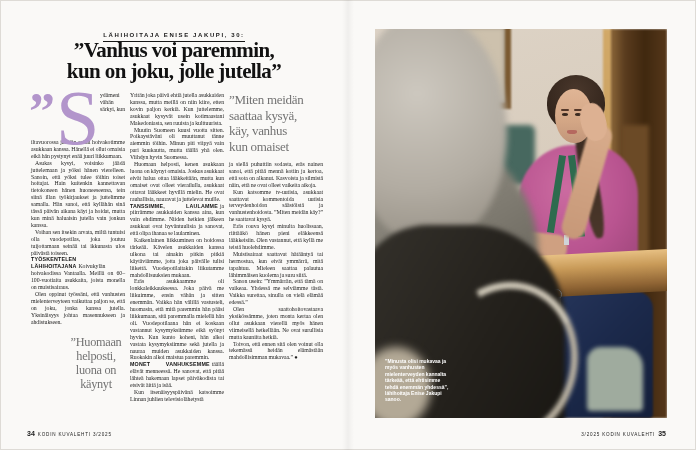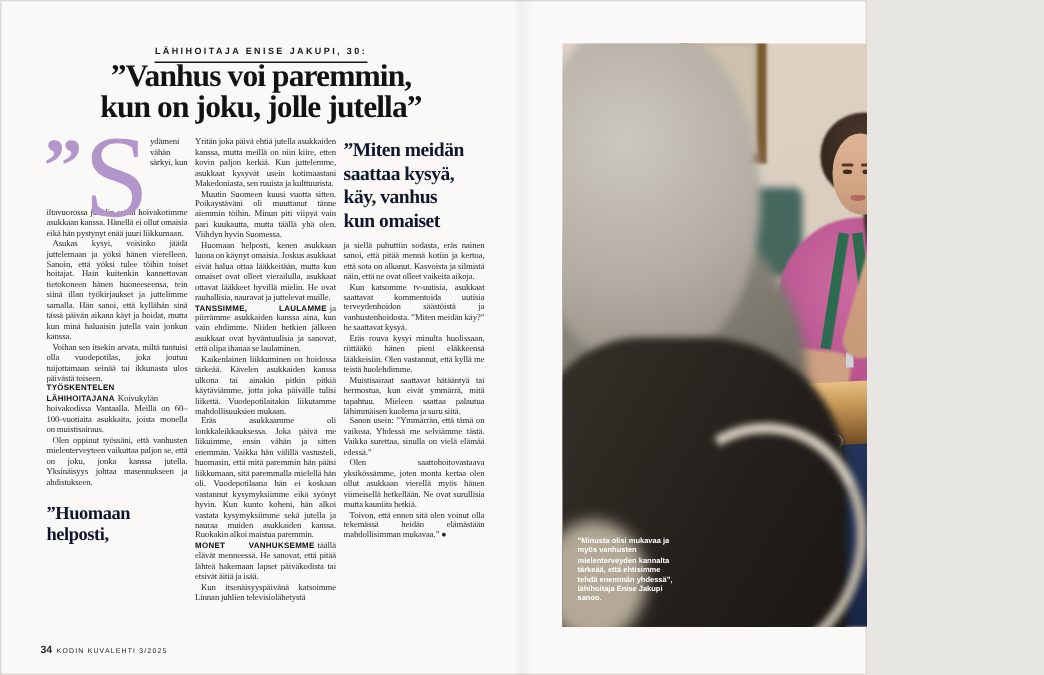--- a/index.html
+++ b/index.html
@@ -1,17 +1,17 @@
 <!DOCTYPE html>
 <html lang="fi"><head>
 <meta charset="utf-8">
 <style>
   html,body{margin:0;padding:0;}
   body{width:696px;height:450px;background:#e8e6e2;font-family:"Liberation Serif",serif;}
-  .spread{position:relative;width:578px;height:450px;background:#faf9f7;overflow:hidden;
+  .spread{position:relative;width:696px;height:450px;background:#faf9f7;overflow:hidden;
           box-shadow:inset 0 0 0 1px #dedbd6;}
   .fold{position:absolute;left:342px;top:0;width:12px;height:450px;
         background:linear-gradient(90deg,rgba(0,0,0,0),rgba(0,0,0,0.045) 50%,rgba(0,0,0,0));}
 
   
   .kicker-row{position:absolute;top:23px;left:0;width:348px;text-align:center;}
   .kicker{display:inline-block;font-family:"Liberation Sans",sans-serif;font-size:6px;
           font-weight:bold;letter-spacing:1.6px;color:#171717;border-bottom:1.5px solid #171717;
           padding-bottom:2.5px;}
   .headline{position:absolute;top:40px;left:8px;width:332px;margin:0;text-align:center;
@@ -22,22 +22,22 @@
         letter-spacing:-0.05px;word-spacing:-0.2px;}
   .indent{text-indent:4px;}
   .ph{font-family:"Liberation Sans",sans-serif;font-weight:bold;font-size:5.3px;
       letter-spacing:0.2px;margin-right:2px;color:#111;}
   .ph:empty{margin-right:0;}
   .dc-float{float:left;width:66px;height:47px;position:relative;margin-right:3px;}
   .dc-quote{position:absolute;top:-6px;left:-2px;font-size:52px;line-height:1;
             color:#b295cb;font-weight:bold;}
   .dc-s{position:absolute;top:-13px;left:25px;font-size:78px;line-height:1;
         color:#b295cb;font-weight:normal;}
-  .pq{font-weight:bold;color:#0f172a;}
-  .pq-right{margin-top:10px;text-align:left;font-size:12.3px;line-height:14px;letter-spacing:-0.3px;}
+  .pq{font-weight:normal;color:#737373;}
+  .pq-right{margin-top:10px;text-align:center;font-size:12.3px;line-height:14px;letter-spacing:-0.3px;margin-left:36px;}
   .pq-left{margin-bottom:7px;text-align:left;font-size:13px;line-height:15.5px;letter-spacing:-0.3px;}
 
   
   .footer{position:absolute;bottom:10px;font-family:"Liberation Sans",sans-serif;color:#222;}
   .fl{left:27px;}
   .fr{left:566px;width:100px;text-align:right;}
   .pn{font-weight:bold;font-size:7px;letter-spacing:0;}
   .ft{font-size:4.6px;letter-spacing:0.8px;margin:0 3px;}
 
   
@@ -140,20 +140,21 @@
           <span class="dc-quote">”</span>
           <span class="dc-s">S</span>
         </div>
         <p class="body">ydämeni vähän särkyi, kun iltavuorossa juttelin erään hoivakotimme asukkaan kanssa. Hänellä ei ollut omaisia eikä hän pystynyt enää juuri liikkumaan.</p>
         <p class="body indent"><span class="ph"></span><span>Asukas kysyi, voisinko jäädä juttelemaan ja yöksi hänen vierelleen. Sanoin, että yöksi tulee töihin toiset hoitajat. Hain kuitenkin kannettavan tietokoneen hänen huoneeseensa, tein siinä illan työkirjaukset ja juttelimme samalla. Hän sanoi, että kyllähän sinä tässä päivän aikana käyt ja hoidat, mutta kun minä haluaisin jutella vain jonkun kanssa.</span></p>
         <p class="body indent"><span class="ph"></span><span>Voihan sen itsekin arvata, miltä tuntuisi olla vuodepotilas, joka joutuu tuijottamaan seinää tai ikkunasta ulos päivästä toiseen.</span></p>
         <p class="body"><span class="ph">TYÖSKENTELEN LÄHIHOITAJANA</span><span>Koivukylän hoivakodissa Vantaalla. Meillä on 60–100-vuotiaita asukkaita, joista monella on muistisairaus.</span></p>
         <p class="body indent"><span class="ph"></span><span>Olen oppinut työssäni, että vanhusten mielenterveyteen vaikuttaa paljon se, että on joku, jonka kanssa jutella. Yksinäisyys johtaa masennukseen ja ahdistukseen.</span></p>
         <div class="pq pq-right">
           <div>”Huomaan helposti,</div>
+          <div>luona on käynyt</div>
         </div>
       </div>
 
       <div class="col">
         <p class="body"><span class="ph"></span><span>Yritän joka päivä ehtiä jutella asukkaiden kanssa, mutta meillä on niin kiire, etten kovin paljon kerkiä. Kun juttelemme, asukkaat kysyvät usein kotimaastani Makedoniasta, sen ruuista ja kulttuurista.</span></p>
         <p class="body indent"><span class="ph"></span><span>Muutin Suomeen kuusi vuotta sitten. Poikaystäväni oli muuttanut tänne aiemmin töihin. Minun piti viipyä vain pari kuukautta, mutta täällä yhä olen. Viihdyn hyvin Suomessa.</span></p>
         <p class="body indent"><span class="ph"></span><span>Huomaan helposti, kenen asukkaan luona on käynyt omaisia. Joskus asukkaat eivät halua ottaa lääkkeitään, mutta kun omaiset ovat olleet vierailulla, asukkaat ottavat lääkkeet hyvillä mielin. He ovat rauhallisia, nauravat ja juttelevat muille.</span></p>
         <p class="body"><span class="ph">TANSSIMME, LAULAMME</span><span>ja piirrämme asukkaiden kanssa aina, kun vain ehdimme. Niiden hetkien jälkeen asukkaat ovat hyväntuulisia ja sanovat, että olipa ihanaa se laulaminen.</span></p>
         <p class="body indent"><span class="ph"></span><span>Kaikenlainen liikkuminen on hoidossa tärkeää. Kävelen asukkaiden kanssa ulkona tai ainakin pitkin pitkiä käytäviämme, jotta joka päivälle tulisi liikettä. Vuodepotilaitakin liikutamme mahdollisuuksien mukaan.</span></p>
         <p class="body indent"><span class="ph"></span><span>Eräs asukkaamme oli lonkkaleikkauksessa. Joka päivä me liikuimme, ensin vähän ja sitten enemmän. Vaikka hän välillä vastusteli, huomasin, että mitä paremmin hän pääsi liikkumaan, sitä paremmalla mielellä hän oli. Vuodepotilaana hän ei koskaan vastannut kysymyksiimme eikä syönyt hyvin. Kun kunto koheni, hän alkoi vastata kysymyksiimme sekä jutella ja nauraa muiden asukkaiden kanssa. Ruokakin alkoi maistua paremmin.</span></p>

